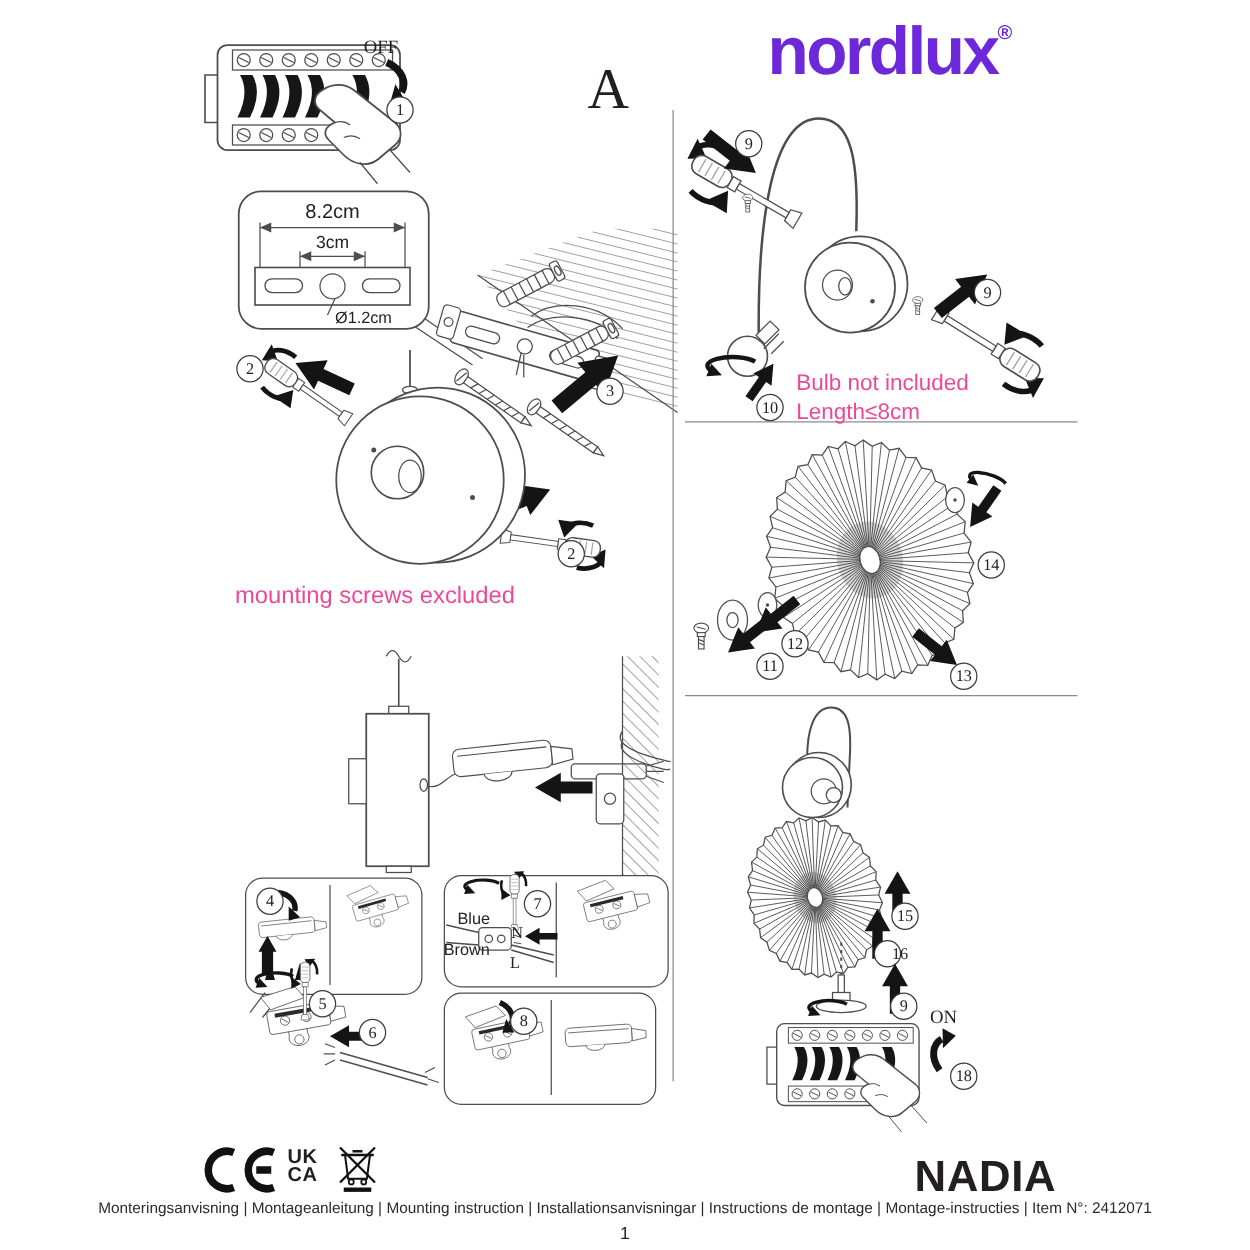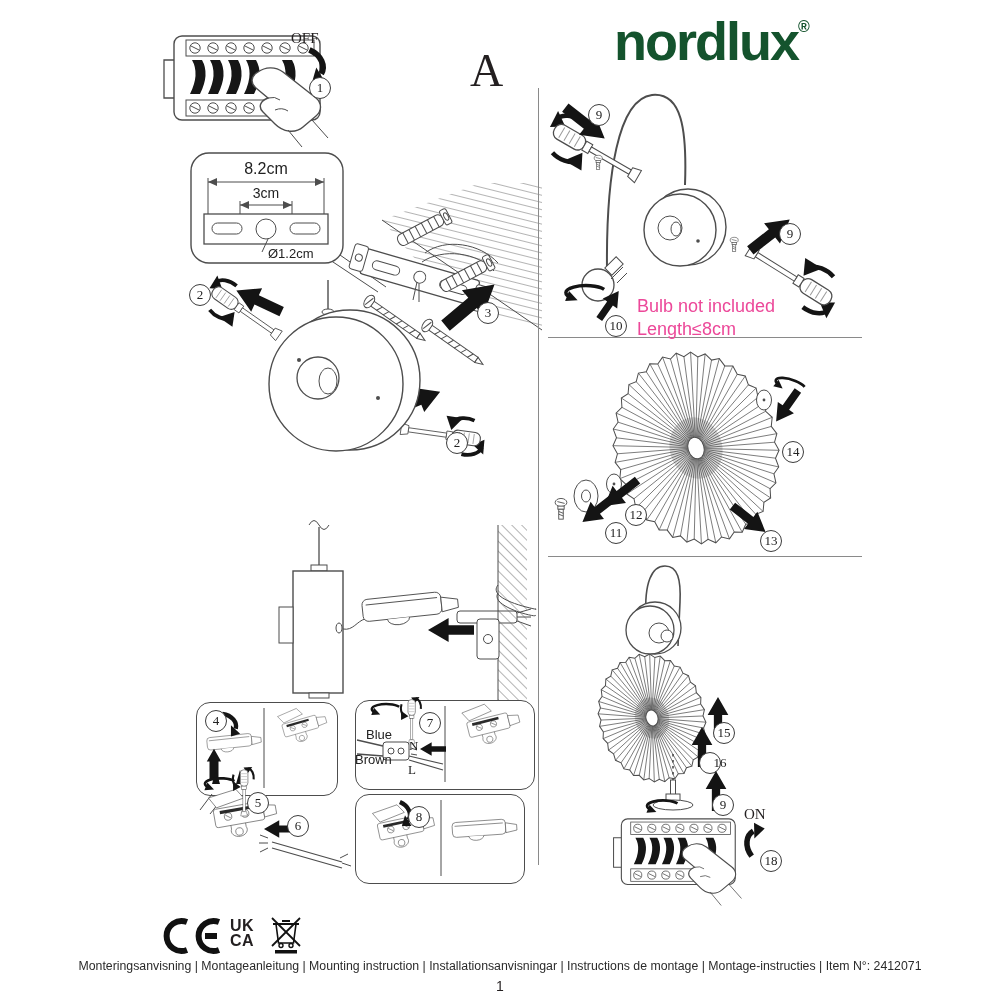--- a/index.html
+++ b/index.html
@@ -7,21 +7,21 @@
         font-family:"Liberation Sans",sans-serif;color:#231f20;}
   .abs{position:absolute;}
   .badge{position:absolute;width:22px;height:22px;border:1.4px solid #3c3c3c;border-radius:50%;
          display:flex;align-items:center;justify-content:center;
          font-family:"Liberation Serif",serif;font-size:13px;color:#222;background:#fff;box-sizing:border-box;}
   .serif{font-family:"Liberation Serif",serif;}
   .note{font-size:19px;color:#ec4899;}
   .divider{background:#8a8a8a;}
   svg{overflow:visible;}
   .srOnly{position:absolute;width:1px;height:1px;overflow:hidden;clip:rect(0 0 0 0);}
-  #brand{font-size:54px;font-weight:bold;letter-spacing:-2px;color:#14532d;}
+  #brand{font-size:54px;font-weight:bold;letter-spacing:-2px;color:#6d28d9;}
   #brand sup{font-size:16px;font-weight:bold;vertical-align:28px;letter-spacing:0;}
   .wireLbl{font-size:13px;color:#222;}
   .fineLbl{font-size:13px;color:#222;font-family:"Liberation Serif",serif;}
 </style>
 </head>
 <body>
 
 <div id="page">
 
 <svg width="0" height="0" style="position:absolute" aria-hidden="true">
@@ -275,20 +275,21 @@
   <line x1="70" y1="0" x2="70" y2="30" stroke="#4d4d4d" stroke-width="1.4"></line>
   <ellipse cx="70" cy="32" rx="6" ry="3" fill="#fff" stroke="#4d4d4d"></ellipse>
   <circle cx="92" cy="100" r="70" fill="#fff" stroke="#4d4d4d" stroke-width="1.4"></circle>
   <circle cx="78" cy="104" r="67" fill="#fff" stroke="#4d4d4d" stroke-width="1.4"></circle>
   <circle cx="60" cy="98" r="21" fill="#fff" stroke="#4d4d4d" stroke-width="1.3"></circle>
   <ellipse cx="70" cy="101" rx="9" ry="13" fill="#fff" stroke="#4d4d4d"></ellipse>
   <circle cx="41" cy="80" r="2" fill="#4d4d4d"></circle>
   <circle cx="120" cy="118" r="2" fill="#4d4d4d"></circle>
 </svg>
 
+<div class="abs note" style="left:188px;top:466px;">mounting screws excluded</div>
 
 <svg class="abs" style="left:245px;top:515px" width="300" height="190" viewBox="0 0 300 190">
   <path d="M64,10 q5,-9 10,0 q5,9 10,0" fill="none" stroke="#4d4d4d"></path>
   <line x1="74" y1="12" x2="74" y2="50" stroke="#4d4d4d" stroke-width="1.3"></line>
   <rect x="66" y="50" width="16" height="6" fill="#fff" stroke="#4d4d4d"></rect>
   <rect x="48" y="56" width="50" height="122" fill="#fff" stroke="#4d4d4d" stroke-width="1.4"></rect>
   <rect x="34" y="92" width="14" height="36" fill="#fff" stroke="#4d4d4d"></rect>
   <rect x="64" y="178" width="20" height="5" fill="#fff" stroke="#4d4d4d"></rect>
   <ellipse cx="94" cy="113" rx="3" ry="5" fill="#fff" stroke="#4d4d4d"></ellipse>
   <path d="M98,114 C108,116 112,106 120,104" fill="none" stroke="#4d4d4d"></path>
@@ -684,16 +685,17 @@
     </svg>
 <span class="srOnly">CE</span>
 <div class="abs" style="left:230px;top:918px;font-weight:bold;font-size:16px;line-height:15px;letter-spacing:0.5px;">
   <div>UK</div>
   <div>CA</div>
 </div>
 <svg class="abs" style="left:270px;top:912px" width="32" height="42" viewBox="0 0 32 42">
       <use href="#weee-bin"></use>
     </svg>
 
+<div class="abs" style="left:640px;top:922px;width:205px;text-align:right;font-size:35px;font-weight:bold;letter-spacing:0.5px;">NADIA</div>
 <div class="abs" style="left:0;top:959px;width:1000px;text-align:center;font-size:12.3px;color:#2b2b2b;">Monteringsanvisning | Montageanleitung | Mounting instruction | Installationsanvisningar | Instructions de montage | Montage-instructies | Item N°: 2412071</div>
 <div class="abs" style="left:0;top:978px;width:1000px;text-align:center;font-size:14px;">1</div>
 
 </div>
 
 </body></html>

